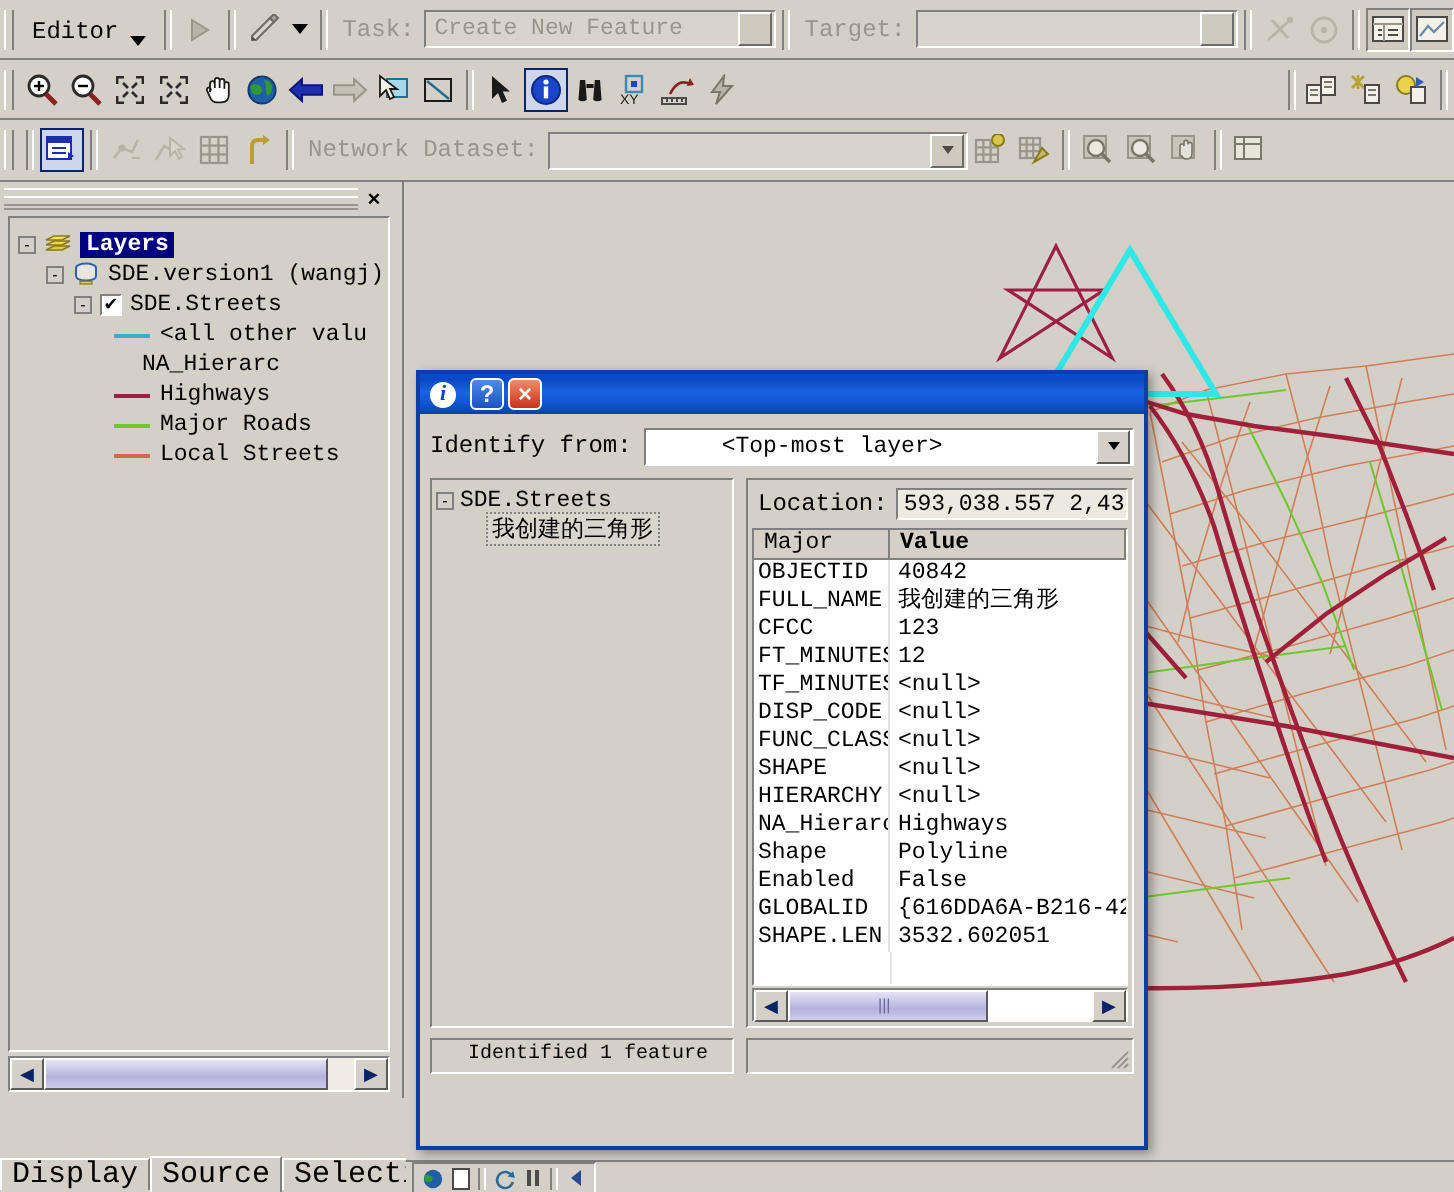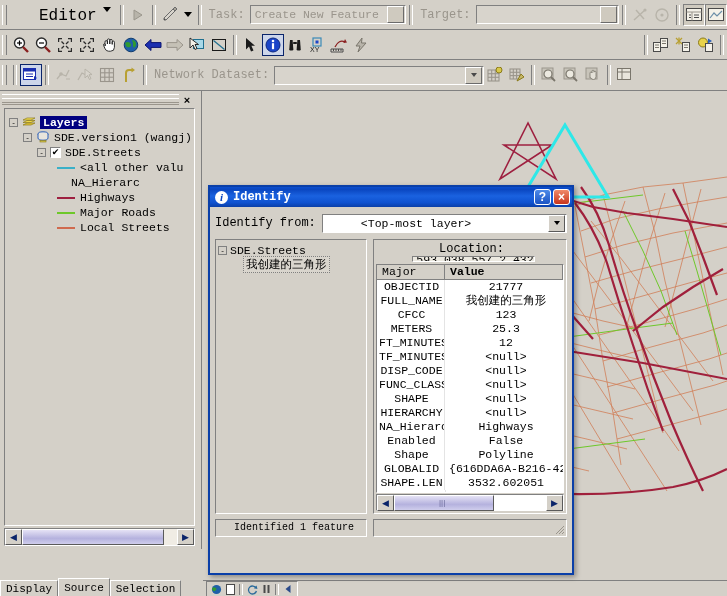--- a/index.html
+++ b/index.html
@@ -27,24 +27,24 @@
     width:3px;height:20px;margin:0 3px 0 2px;
     border-left:1px solid #ffffff;border-right:1px solid #808080;
     flex:0 0 auto;
   }
   .sep{
     width:2px;height:20px;margin:0 3px;
     border-left:1px solid #808080;border-right:1px solid #ffffff;
     flex:0 0 auto;
   }
   .menu-btn{
-    display:flex;align-items:flex-start;gap:6px;
+    display:flex;align-items:flex-end;gap:6px;
     padding:2px 6px;height:20px;box-sizing:border-box;
     font-family:"Liberation Mono","DejaVu Sans Mono",monospace;
-    font-size:16px;white-space:nowrap;cursor:default;margin-left:23px;
+    font-size:12px;white-space:nowrap;cursor:default;
   }
   .caret{
     width:0;height:0;border-left:4px solid transparent;border-right:4px solid transparent;
     border-top:5px solid #000;display:inline-block;
   }
   .caret.dim{border-top-color:#808080;}
 
   .tb-lbl{
     font-family:"Liberation Mono","DejaVu Sans Mono",monospace;
     font-size:12px;color:#9a958c;white-space:nowrap;margin:0 5px 0 4px;
@@ -149,22 +149,22 @@
     color:#0a246a;font-size:9px;font-family:"Liberation Sans",sans-serif;
   }
   .hthumb{
     height:14px;background:linear-gradient(to bottom,#e5e2f5,#b5b2de 60%,#cfcdec);
     border:1px solid #ffffff;border-right-color:#5a5a5a;border-bottom-color:#5a5a5a;
   }
 
   
   .tabstrip{
     position:absolute;left:0;top:578px;width:202px;height:18px;
-    background:#d4d0c8;display:flex;align-items:flex-end;
-    font-family:"Liberation Mono","DejaVu Sans Mono",monospace;font-size:11px;
+    background:#d4d0c8;display:flex;align-items:center;
+    font-family:"Liberation Mono","DejaVu Sans Mono",monospace;font-size:15px;
   }
   .tab{
     height:16px;padding:0 5px;box-sizing:border-box;
     display:flex;align-items:center;
     background:#d4d0c8;
     border:1px solid #ffffff;border-bottom:none;border-right-color:#808080;
   }
   .tab.active{background:#d4d0c8;height:18px;font-weight:normal;}
 
   
@@ -250,21 +250,21 @@
   .tp-row .exp{margin-right:3px;}
   .tp-sel{background:#d9d5cd;border:1px dotted #808080;padding:0 2px;}
   .dotline{width:11px;display:inline-block;}
 
   .valpane{
     flex:1;margin-left:6px;box-sizing:border-box;
     display:flex;flex-direction:column;
     border:1px solid #808080;border-right-color:#ffffff;border-bottom-color:#ffffff;
     background:#d4d0c8;overflow:hidden;
   }
-  .loc-row{display:flex;align-items:center;height:20px;padding:2px 2px 2px 5px;flex-direction:column;}
+  .loc-row{display:flex;align-items:center;height:20px;padding:2px 2px 2px 5px;}
   .loc-box{
     flex:1;height:16px;box-sizing:border-box;margin-left:4px;background:#ece9e0;
     border:1px solid #808080;border-right-color:#ffffff;border-bottom-color:#ffffff;
     display:flex;align-items:center;justify-content:space-between;
     font-family:"Liberation Mono","DejaVu Sans Mono",monospace;font-size:11.5px;
     padding-left:3px;white-space:nowrap;overflow:hidden;
   }
   .grid{
     flex:1;margin:0 2px;background:#ffffff;
     border:1px solid #808080;border-right-color:#ffffff;border-bottom-color:#ffffff;
@@ -274,21 +274,21 @@
   .gh{
     box-sizing:border-box;padding-left:5px;
     font-family:"Liberation Mono","DejaVu Sans Mono",monospace;font-size:11.5px;
     line-height:14px;
     border:1px solid #ffffff;border-top:none;border-left:none;
     border-right-color:#808080;border-bottom-color:#808080;
   }
   .gh.c1{width:68px;}
   .gh.c2{flex:1;font-weight:bold;}
   .gbody{flex:1;overflow:hidden;background:#ffffff;}
-  .grow{display:flex;height:14px;text-align:center;}
+  .grow{display:flex;height:14px;}
   .gc{
     box-sizing:border-box;
     font-family:"Liberation Mono","DejaVu Sans Mono",monospace;font-size:11.5px;
     line-height:14px;white-space:nowrap;overflow:hidden;
   }
   .gc.c1{width:68px;padding-left:2px;border-right:1px solid #e4e4e4;}
   .gc.c2{flex:1;padding-left:4px;}
   .gfill{flex:1;display:flex;}
   .gfill .c1{width:68px;border-right:1px solid #e4e4e4;}
   .ghscroll{
@@ -869,21 +869,20 @@
             <polygon points="6.5,1 6.5,9 1.5,5" fill="#2a4a8a"></polygon>
           </svg>
       </div>
     </div>
   </div>
 
   <div class="dlg">
 
     <div class="dlg-title">
       <span class="dlg-ico">i</span>
-      <span class="dlg-title-text">Identify</span>
       <span class="tb-help">?</span>
       <span class="tb-close">×</span>
     </div>
 
     <div class="dlg-body">
 
       <div class="row-from">
         <span class="lbl-mono">Identify from:</span>
         <div class="from-combo">
           <span class="txt">&lt;Top-most layer&gt;</span>
@@ -917,35 +916,31 @@
           </div>
 
           <div class="grid">
             <div class="ghead">
               <div class="gh c1">Major</div>
               <div class="gh c2">Value</div>
             </div>
             <div class="gbody" id="grid-body">
                 <div class="grow">
                   <div class="gc c1">OBJECTID</div>
-                  <div class="gc c2">21777</div>
+                  <div class="gc c2">40842</div>
                 </div>
                 <div class="grow">
                   <div class="gc c1">FULL_NAME</div>
                   <div class="gc c2">我创建的三角形</div>
                 </div>
                 <div class="grow">
                   <div class="gc c1">CFCC</div>
                   <div class="gc c2">123</div>
                 </div>
                 <div class="grow">
-                  <div class="gc c1">METERS</div>
-                  <div class="gc c2">25.3</div>
-                </div>
-                <div class="grow">
                   <div class="gc c1">FT_MINUTES</div>
                   <div class="gc c2">12</div>
                 </div>
                 <div class="grow">
                   <div class="gc c1">TF_MINUTES</div>
                   <div class="gc c2">&lt;null&gt;</div>
                 </div>
                 <div class="grow">
                   <div class="gc c1">DISP_CODE</div>
                   <div class="gc c2">&lt;null&gt;</div>
@@ -960,26 +955,26 @@
                 </div>
                 <div class="grow">
                   <div class="gc c1">HIERARCHY</div>
                   <div class="gc c2">&lt;null&gt;</div>
                 </div>
                 <div class="grow">
                   <div class="gc c1">NA_Hierarc</div>
                   <div class="gc c2">Highways</div>
                 </div>
                 <div class="grow">
+                  <div class="gc c1">Shape</div>
+                  <div class="gc c2">Polyline</div>
+                </div>
+                <div class="grow">
                   <div class="gc c1">Enabled</div>
                   <div class="gc c2">False</div>
-                </div>
-                <div class="grow">
-                  <div class="gc c1">Shape</div>
-                  <div class="gc c2">Polyline</div>
                 </div>
                 <div class="grow">
                   <div class="gc c1">GLOBALID</div>
                   <div class="gc c2">{616DDA6A-B216-428C-</div>
                 </div>
                 <div class="grow">
                   <div class="gc c1">SHAPE.LEN</div>
                   <div class="gc c2">3532.602051</div>
                 </div>
                 <div class="gfill" style="height: 40px;">

